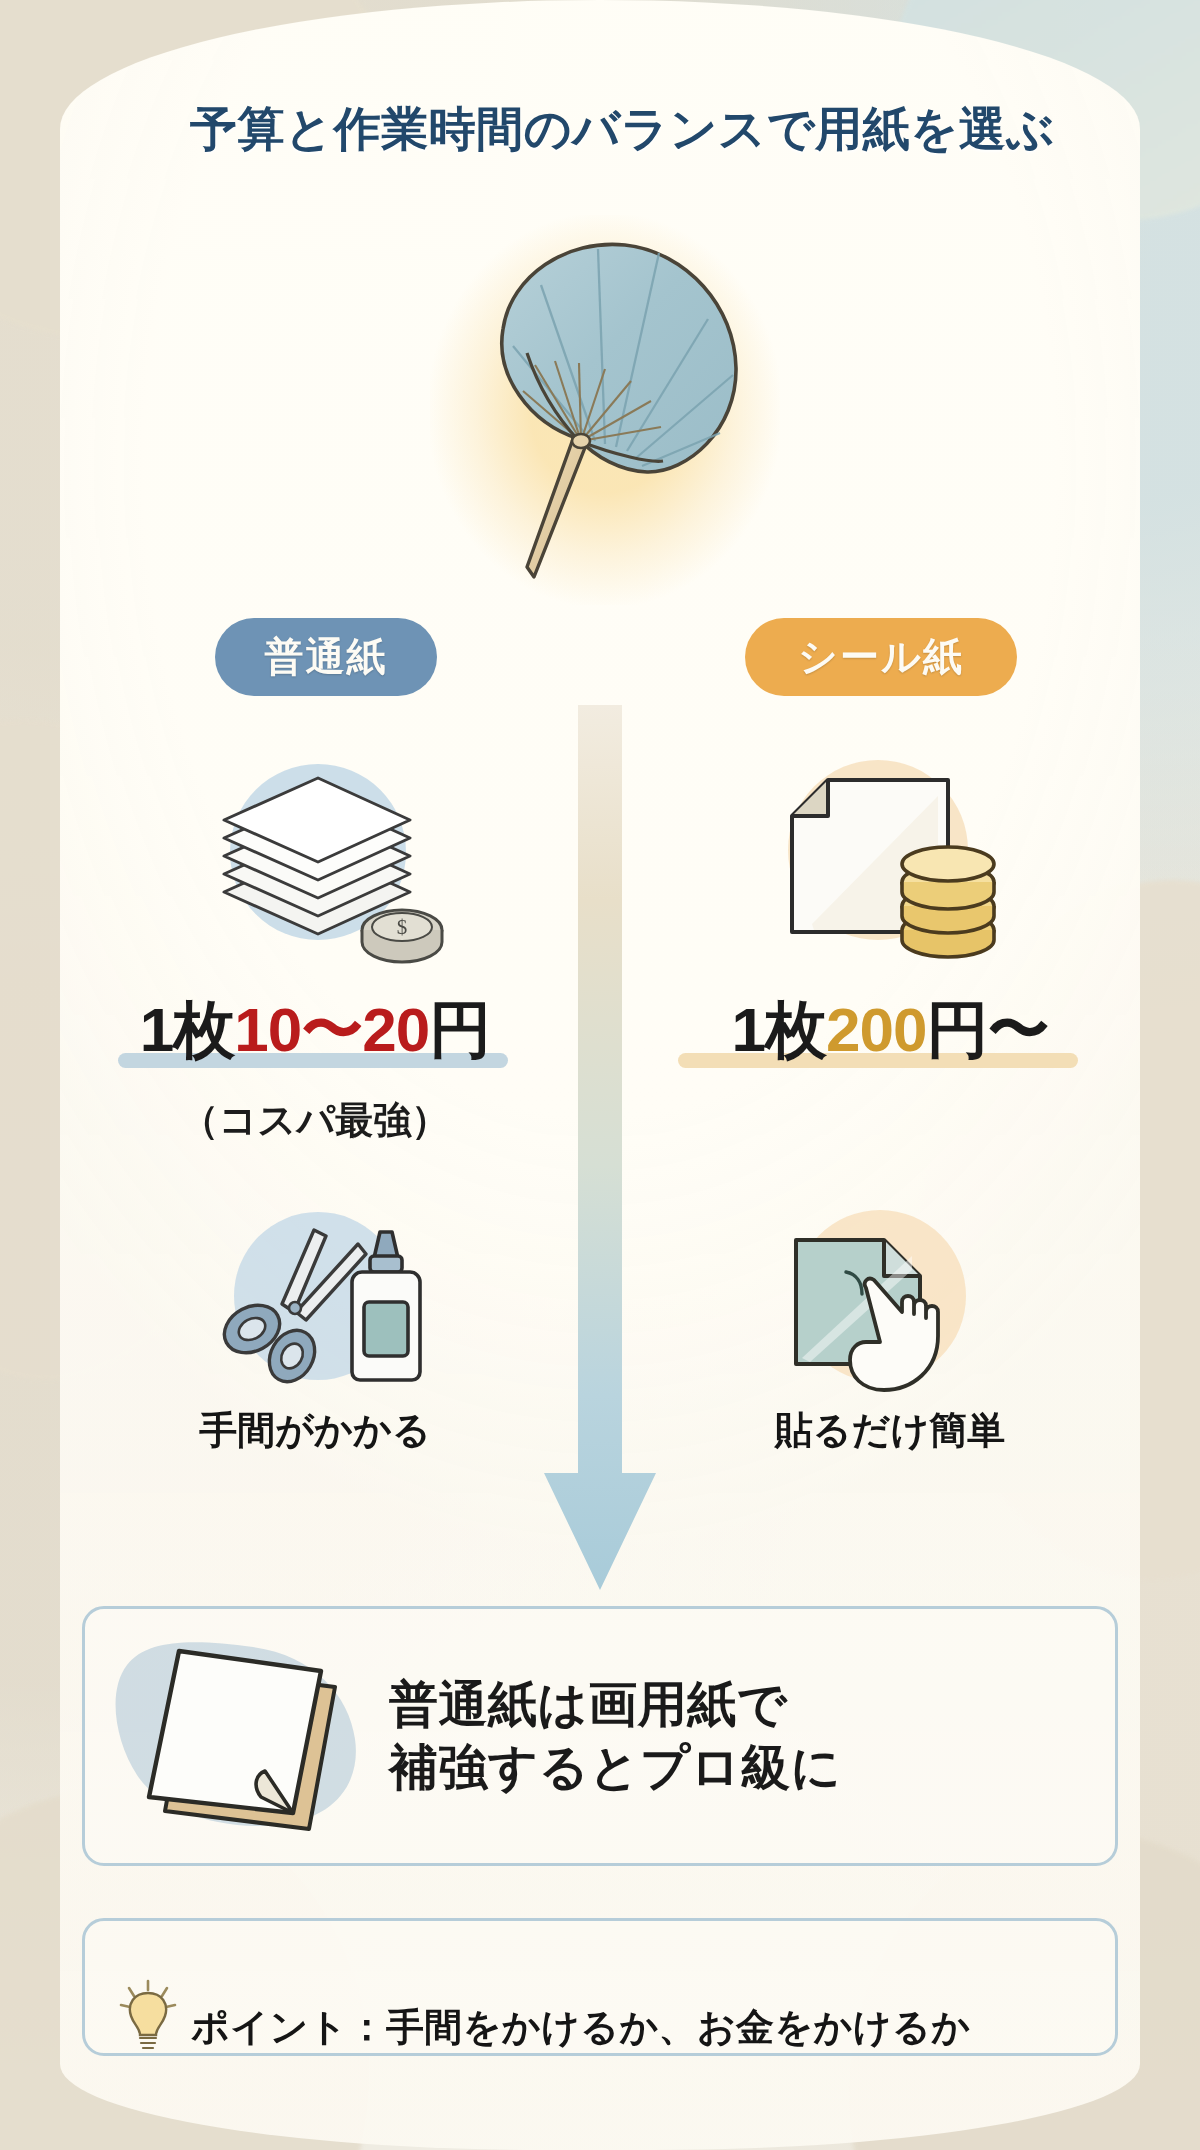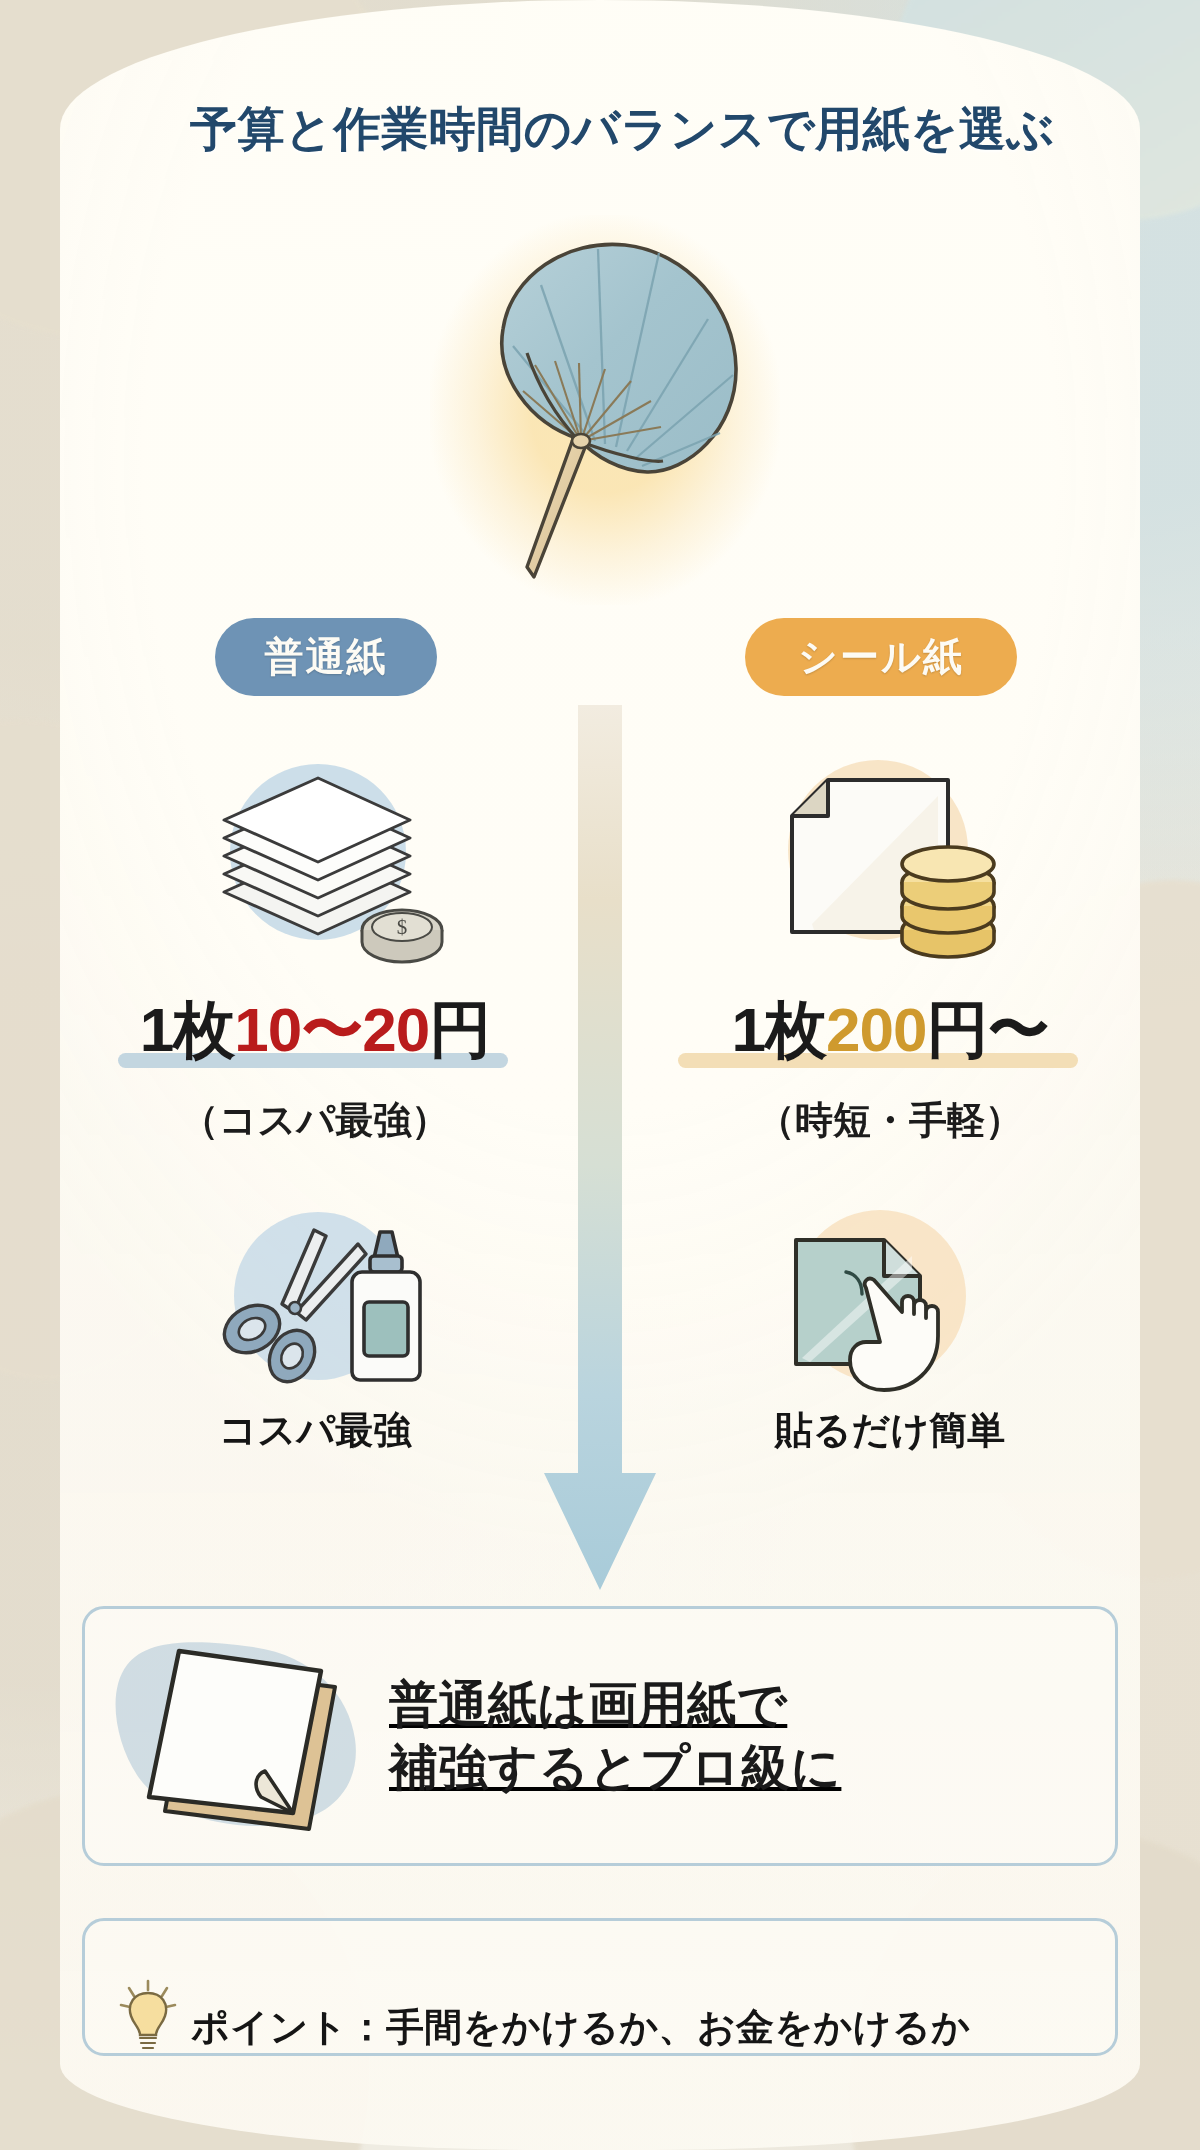--- a/index.html
+++ b/index.html
@@ -218,21 +218,20 @@
   
   .card {
     position: absolute;
     left: 82px; top: 1606px;
     width: 1036px; height: 260px;
     border: 3px solid #b6cdd9;
     border-radius: 22px;
     background: rgba(253,252,246,.55);
     display: flex;
     align-items: center;
-    text-decoration: underline;
   }
   .card-illo {
     width: 290px; height: 230px;
     flex: 0 0 290px;
     margin-left: 8px;
   }
   .card-text {
     font-size: 49px;
     font-weight: 700;
     color: #1a1a1a;
@@ -440,23 +439,22 @@
   <div class="price left">
     <span>1枚</span><span class="em-blue">10〜20</span><span>円</span>
   </div>
 
   <div class="price-underline pu-right"></div>
   <div class="price right">
     <span>1枚</span><span class="em-gold">200</span><span>円〜</span>
   </div>
 
   <div class="sub left">（コスパ最強）</div>
-  <div class="sub right">（時短・手軽）</div>
-
-  <div class="caption left">コスパ最強</div>
+
+  <div class="caption left">手間がかかる</div>
   <div class="caption right">貼るだけ簡単</div>
 
   <div class="card">
     <svg class="card-illo" viewBox="0 0 290 230">
 
       <path d="M34 44 C 14 70, 22 120, 44 154 C 66 188, 124 210, 184 204
                C 244 198, 268 160, 262 118 C 256 74, 220 34, 160 26
                C 100 18, 54 18, 34 44 Z" fill="#bed0dc" opacity=".7"></path>
 
       <path d="M72 190 L98 48 L242 66 L216 208 Z" fill="#ddc295" stroke="#2b2b26" stroke-width="4" stroke-linejoin="round"></path>

